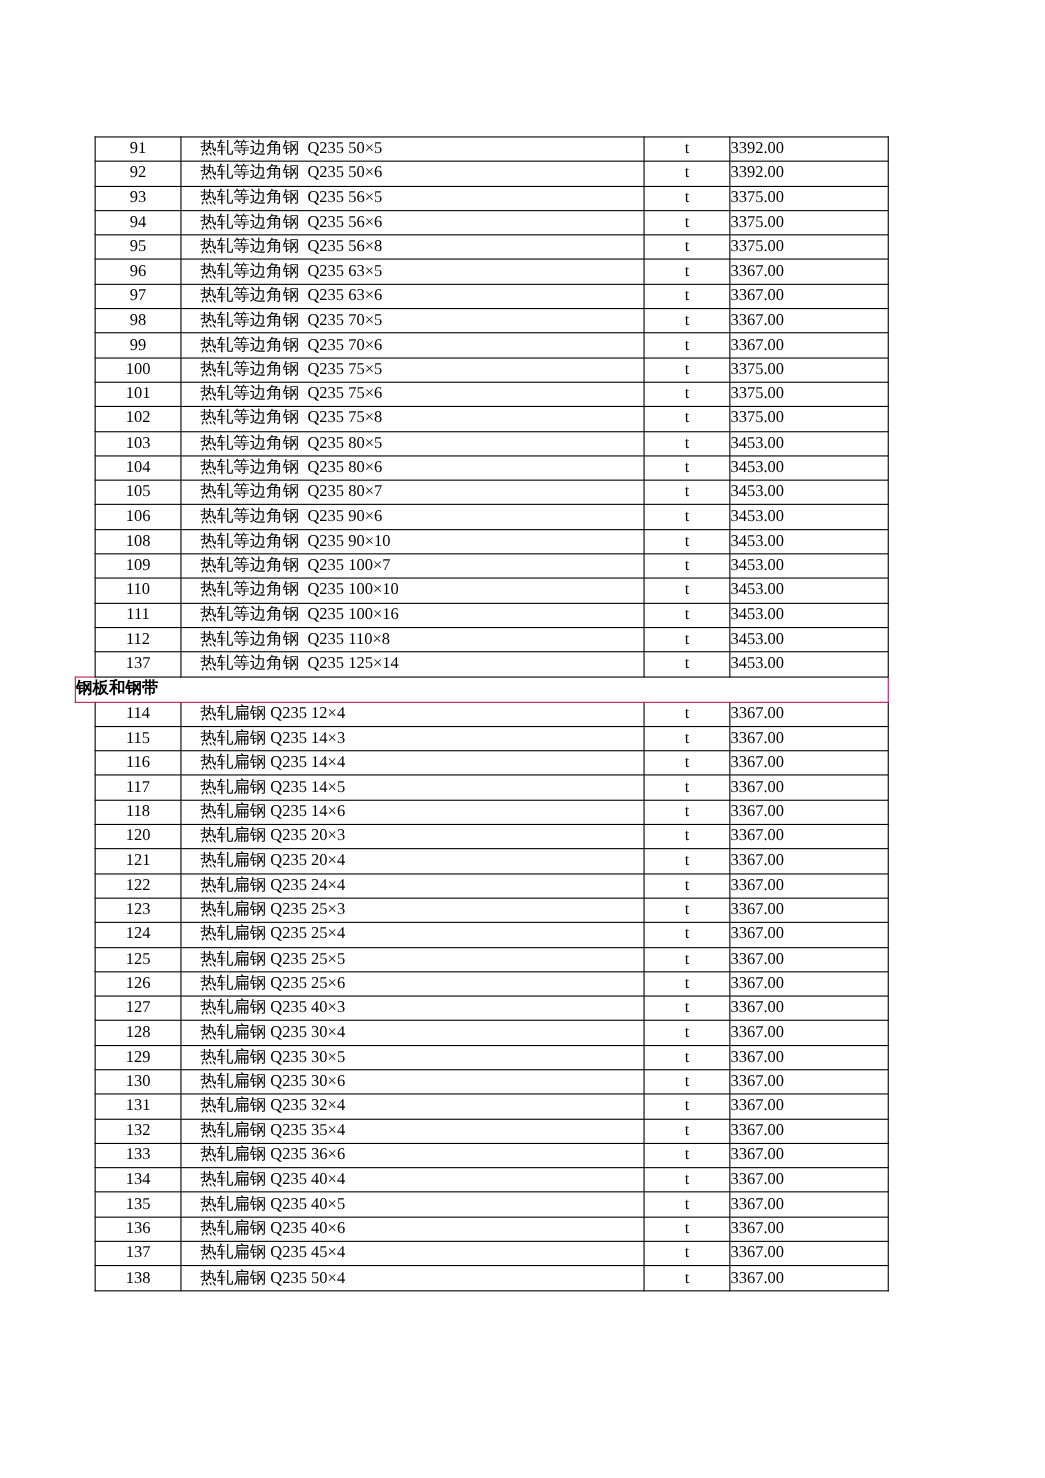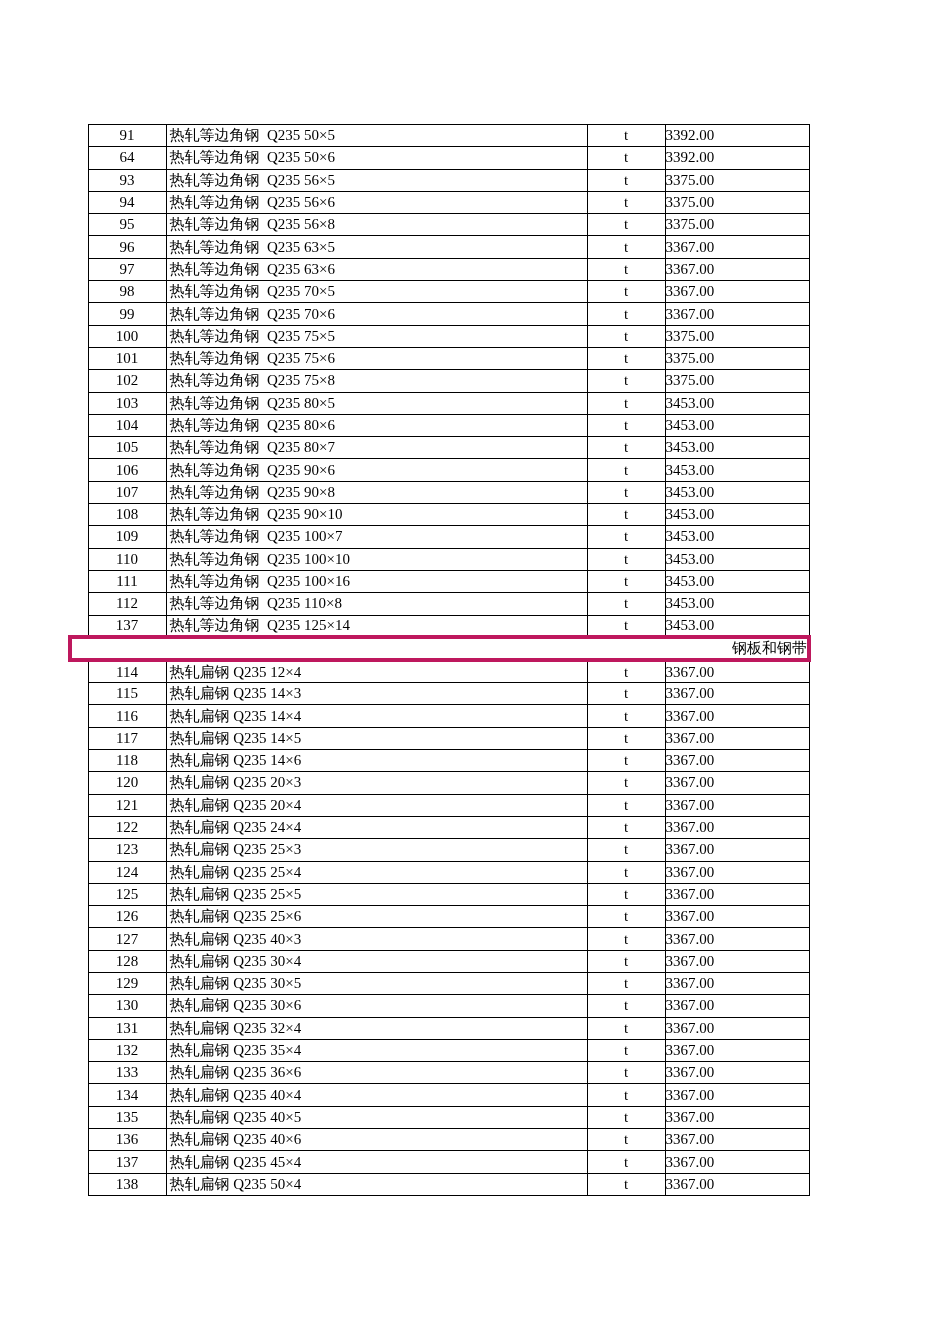--- a/index.html
+++ b/index.html
@@ -27,28 +27,28 @@
     font-size: 15px;
     line-height: 1;
     height: 22.3px;
     vertical-align: middle;
     overflow: hidden;
     white-space: pre;
   }
   .price-table td.b { border: 1px solid #000; }
   .price-table td.spacer { border: none; }
   .price-table td.c-no    { text-align: center; }
-  .price-table td.c-desc  { text-align: left; padding-left: 3px; }
+  .price-table td.c-desc  { text-align: left; padding-left: 17px; }
   .price-table td.c-unit  { text-align: center; }
   .price-table td.c-price { }
   .price-table td.section-cell {
-    border: 4px solid #be185d;
+    border: 1px solid #be185d;
     height: 23px;
-    text-align: right;
-    font-weight: normal;
+    text-align: left;
+    font-weight: bold;
   }
 </style>
 </head>
 <body>
 
 <div class="page">
   <table class="price-table">
     <colgroup>
       <col style="width:18px">
       <col style="width:78px">
@@ -59,21 +59,21 @@
     <tbody id="table-body">
         <tr>
           <td class="spacer"></td>
           <td class="b c-no">91</td>
           <td class="b c-desc">热轧等边角钢  Q235 50×5</td>
           <td class="b c-unit">t</td>
           <td class="b c-price">3392.00</td>
         </tr>
         <tr>
           <td class="spacer"></td>
-          <td class="b c-no">64</td>
+          <td class="b c-no">92</td>
           <td class="b c-desc">热轧等边角钢  Q235 50×6</td>
           <td class="b c-unit">t</td>
           <td class="b c-price">3392.00</td>
         </tr>
         <tr>
           <td class="spacer"></td>
           <td class="b c-no">93</td>
           <td class="b c-desc">热轧等边角钢  Q235 56×5</td>
           <td class="b c-unit">t</td>
           <td class="b c-price">3375.00</td>
@@ -159,27 +159,20 @@
           <td class="spacer"></td>
           <td class="b c-no">105</td>
           <td class="b c-desc">热轧等边角钢  Q235 80×7</td>
           <td class="b c-unit">t</td>
           <td class="b c-price">3453.00</td>
         </tr>
         <tr>
           <td class="spacer"></td>
           <td class="b c-no">106</td>
           <td class="b c-desc">热轧等边角钢  Q235 90×6</td>
-          <td class="b c-unit">t</td>
-          <td class="b c-price">3453.00</td>
-        </tr>
-        <tr>
-          <td class="spacer"></td>
-          <td class="b c-no">107</td>
-          <td class="b c-desc">热轧等边角钢  Q235 90×8</td>
           <td class="b c-unit">t</td>
           <td class="b c-price">3453.00</td>
         </tr>
         <tr>
           <td class="spacer"></td>
           <td class="b c-no">108</td>
           <td class="b c-desc">热轧等边角钢  Q235 90×10</td>
           <td class="b c-unit">t</td>
           <td class="b c-price">3453.00</td>
         </tr>

